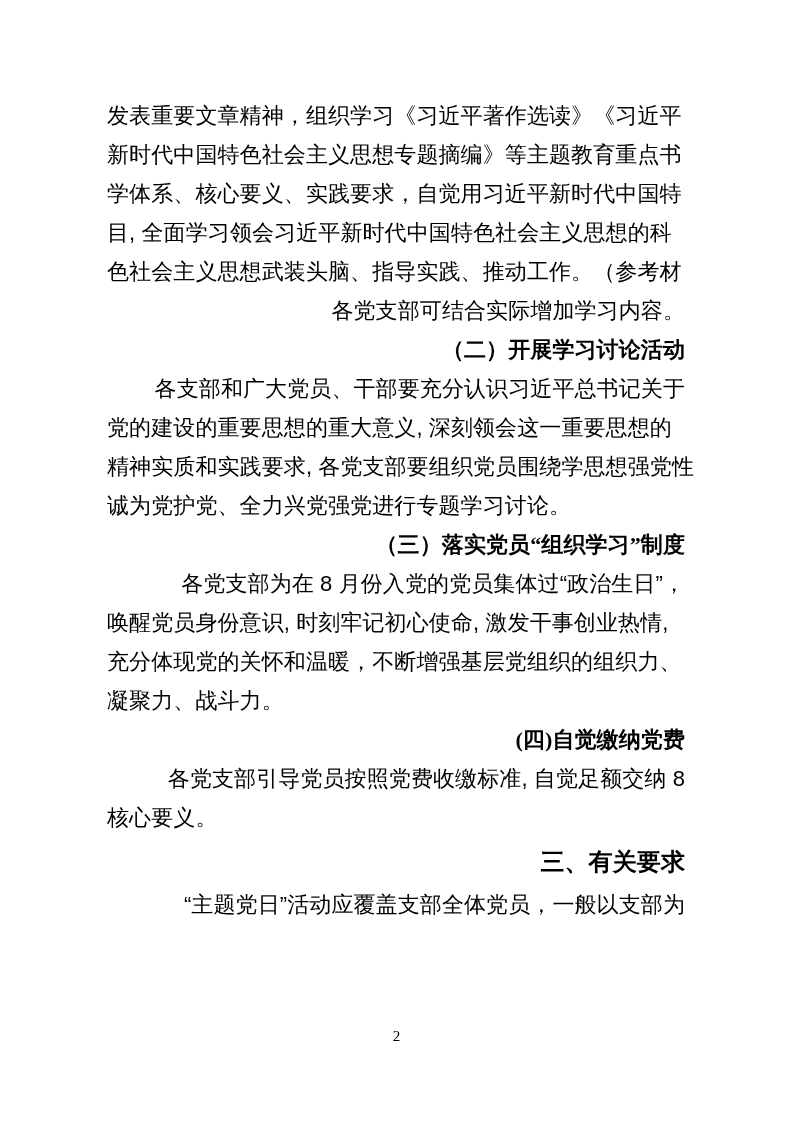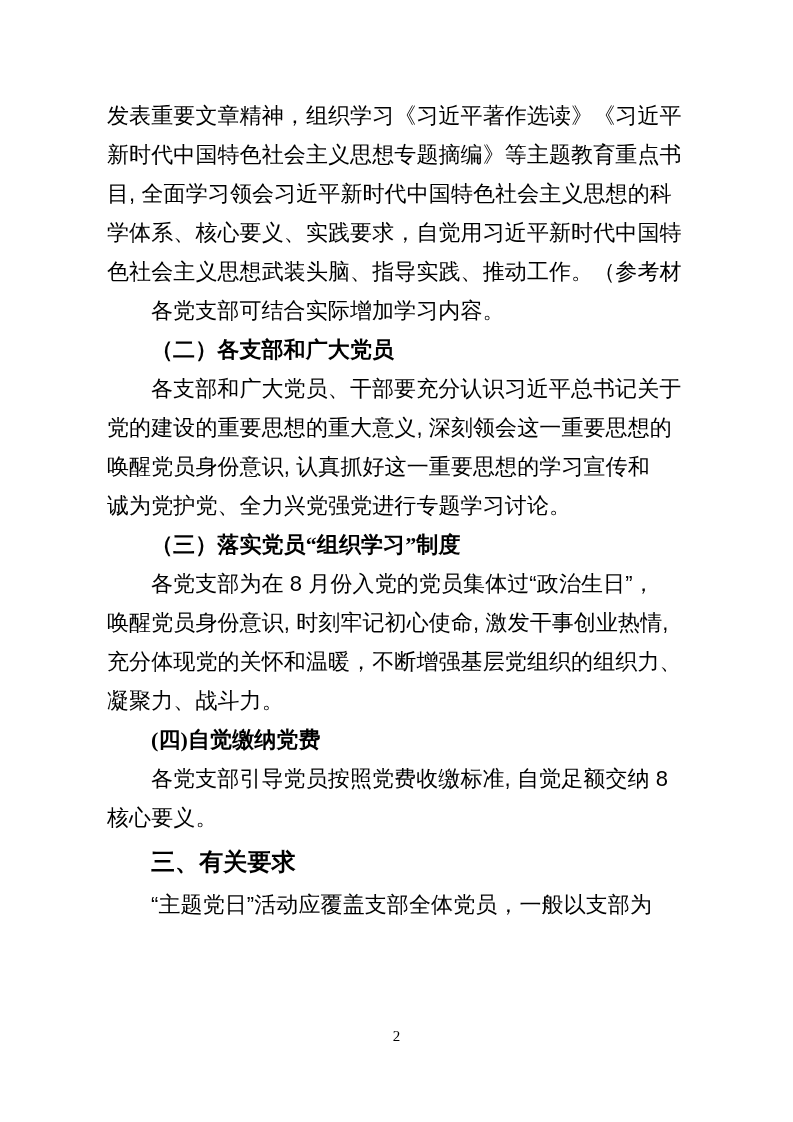--- a/index.html
+++ b/index.html
@@ -19,21 +19,21 @@
     width: 578px;
   }
   .line {
     font-size: 22px;
     line-height: 39px;
     height: 39px;
     white-space: nowrap;
     letter-spacing: 0.1px;
     text-align: left;
   }
-  .indent { padding-left: 44px; }
+  .indent { padding-left: 44px; text-align: right; }
   
   .kai {
     font-weight: 700;
     font-family: "Liberation Serif", serif;
   }
   
   .fs {
     font-family: "Liberation Serif", serif;
     font-weight: 400;
   }
@@ -59,31 +59,31 @@
   }
 </style>
 </head>
 <body>
 
 <div class="page">
   <div class="content">
 
     <div class="line"><span>发表重要文章精神，组织学习《习近平著作选读》《习近平</span></div>
     <div class="line"><span>新时代中国特色社会主义思想专题摘编》等主题教育重点书</span></div>
+    <div class="line"><span>学体系、核心要义、实践要求，自觉用习近平新时代中国特</span></div>
     <div class="line"><span>目, 全面学习领会习近平新时代中国特色社会主义思想的科</span></div>
-    <div class="line"><span>学体系、核心要义、实践要求，自觉用习近平新时代中国特</span></div>
     <div class="line"><span>色社会主义思想武装头脑、指导实践、推动工作。</span><span class="fs">（参考材</span></div>
 
     <div class="line indent"><span>各党支部可结合实际增加学习内容。</span></div>
 
-    <div class="line indent kai"><span>（二）各支部和广大党员</span></div>
+    <div class="line indent kai"><span>（二）开展学习讨论活动</span></div>
 
     <div class="line indent"><span>各支部和广大党员、干部要充分认识习近平总书记关于</span></div>
     <div class="line"><span>党的建设的重要思想的重大意义, 深刻领会这一重要思想的</span></div>
-    <div class="line"><span>唤醒党员身份意识, 认真抓好这一重要思想的学习宣传和</span></div>
+    <div class="line"><span>精神实质和实践要求, 各党支部要组织党员围绕学思想强党性</span></div>
     <div class="line"><span>诚为党护党、全力兴党强党进行专题学习讨论。</span></div>
 
     <div class="line indent kai"><span>（三）落实党员“组织学习”制度</span></div>
 
     <div class="line indent"><span>各党支部为在 8 月份入党的党员集体过“政治生日”，</span></div>
     <div class="line"><span>唤醒党员身份意识, 时刻牢记初心使命, 激发干事创业热情,</span></div>
     <div class="line"><span>充分体现党的关怀和温暖，不断增强基层党组织的组织力、</span></div>
     <div class="line"><span>凝聚力、战斗力。</span></div>
 
     <div class="line indent kai"><span>(四)自觉缴纳党费</span></div>

